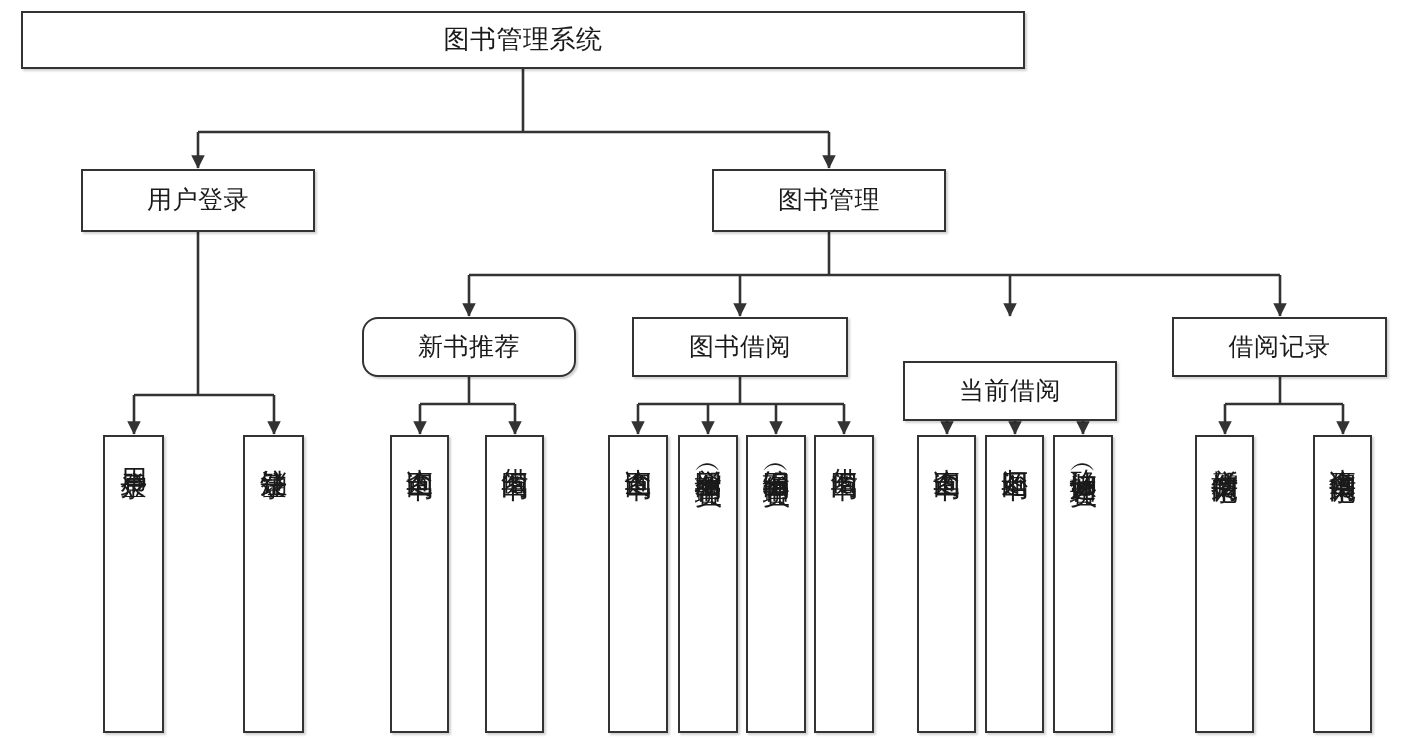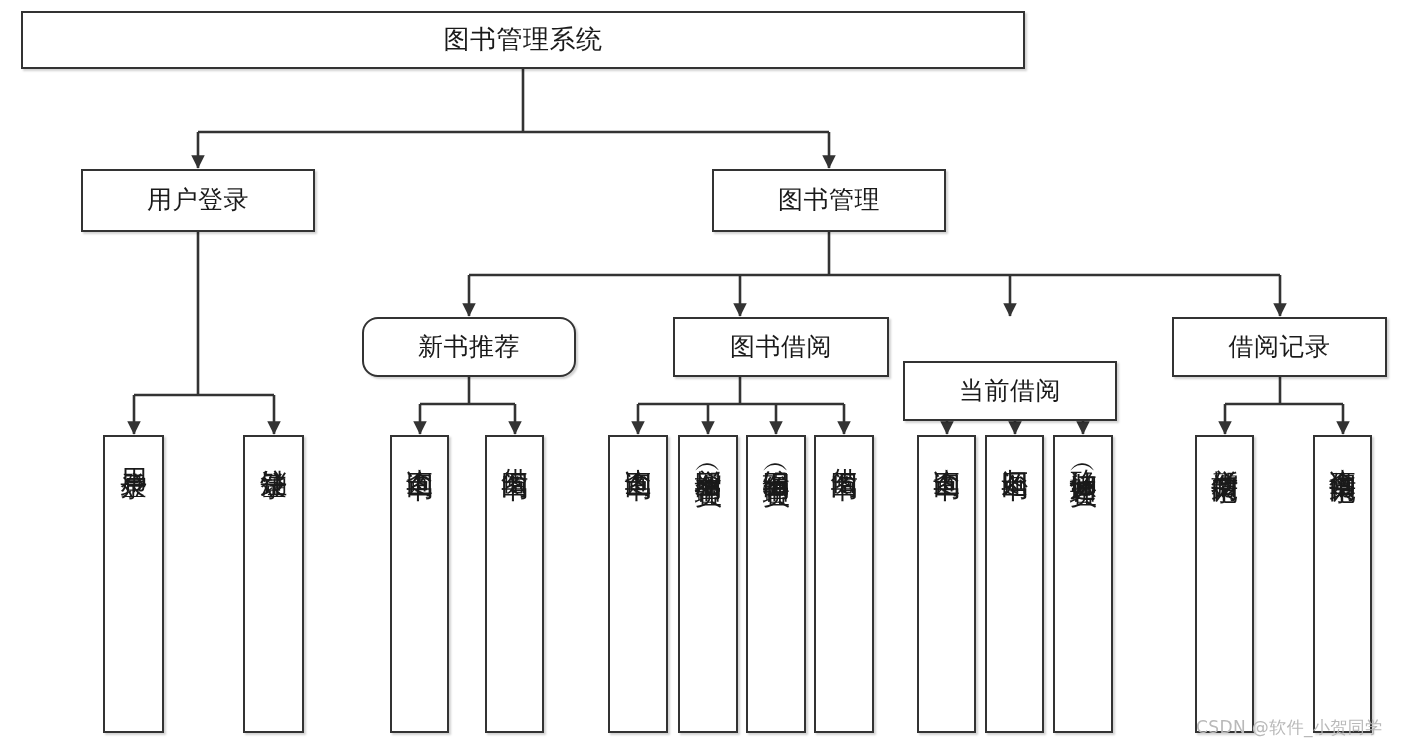--- a/index.html
+++ b/index.html
@@ -120,21 +120,21 @@
       </div>
       <div class="node horiz" style="left: 81px; top: 169px; width: 234px; height: 63px;">
         <span class="lbl">用户登录</span>
       </div>
       <div class="node horiz" style="left: 712px; top: 169px; width: 234px; height: 63px; align-items: center;">
         <span class="lbl">图书管理</span>
       </div>
       <div class="node horiz" style="left: 362px; top: 317px; width: 214px; height: 60px; border-radius: 16px;">
         <span class="lbl">新书推荐</span>
       </div>
-      <div class="node horiz" style="left: 632px; top: 317px; width: 216px; height: 60px; margin-left: 41px;">
+      <div class="node horiz" style="left: 632px; top: 317px; width: 216px; height: 60px;">
         <span class="lbl">图书借阅</span>
       </div>
       <div class="node horiz" style="left: 903px; top: 317px; width: 214px; height: 60px; margin-top: 44px;">
         <span class="lbl">当前借阅</span>
       </div>
       <div class="node horiz" style="left: 1172px; top: 317px; width: 215px; height: 60px;">
         <span class="lbl">借阅记录</span>
       </div>
       <div class="node vert" style="left: 103px; top: 435px; width: 61px; height: 298px;">
         <span class="lbl">用户登录</span>
@@ -170,14 +170,13 @@
         <span class="lbl">确认归还（管理员）</span>
       </div>
       <div class="node vert" style="left: 1195px; top: 435px; width: 59px; height: 298px;">
         <span class="lbl">新增借阅记录</span>
       </div>
       <div class="node vert" style="left: 1313px; top: 435px; width: 59px; height: 298px;">
         <span class="lbl">查询借阅记录</span>
       </div>
     </div>
 
-  <div id="watermark" style="left: 1196px; top: 716px;">CSDN @软件_小贺同学</div>
 </div>
 
 </body></html>

